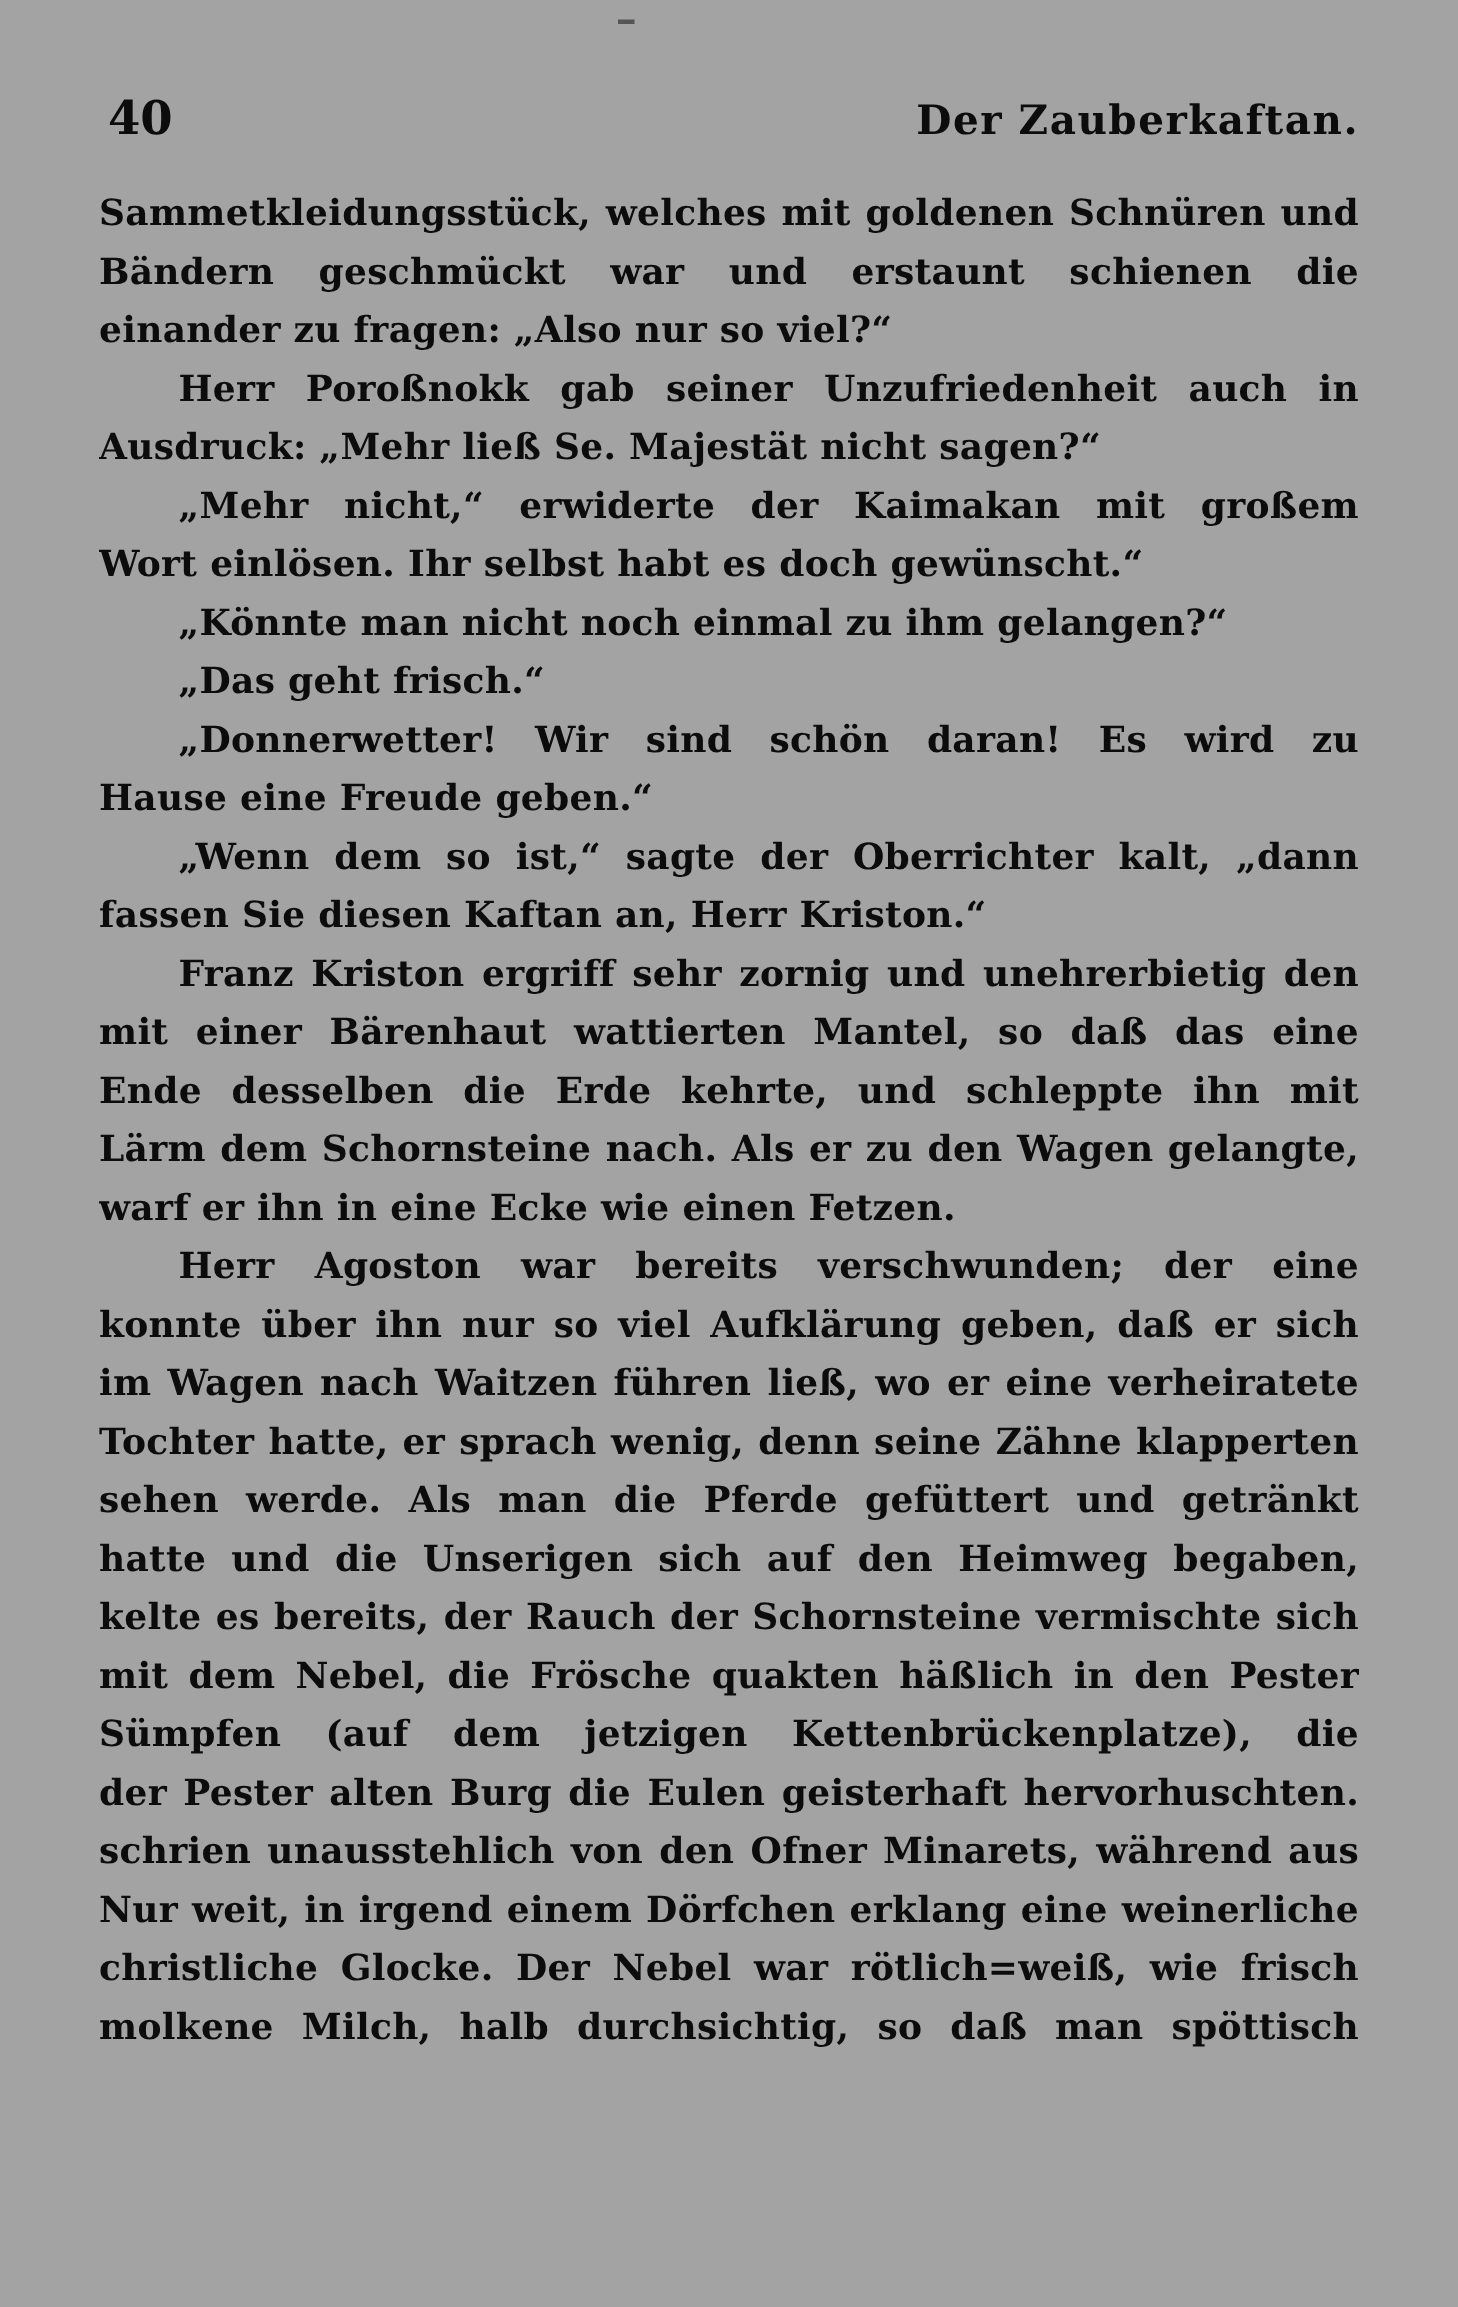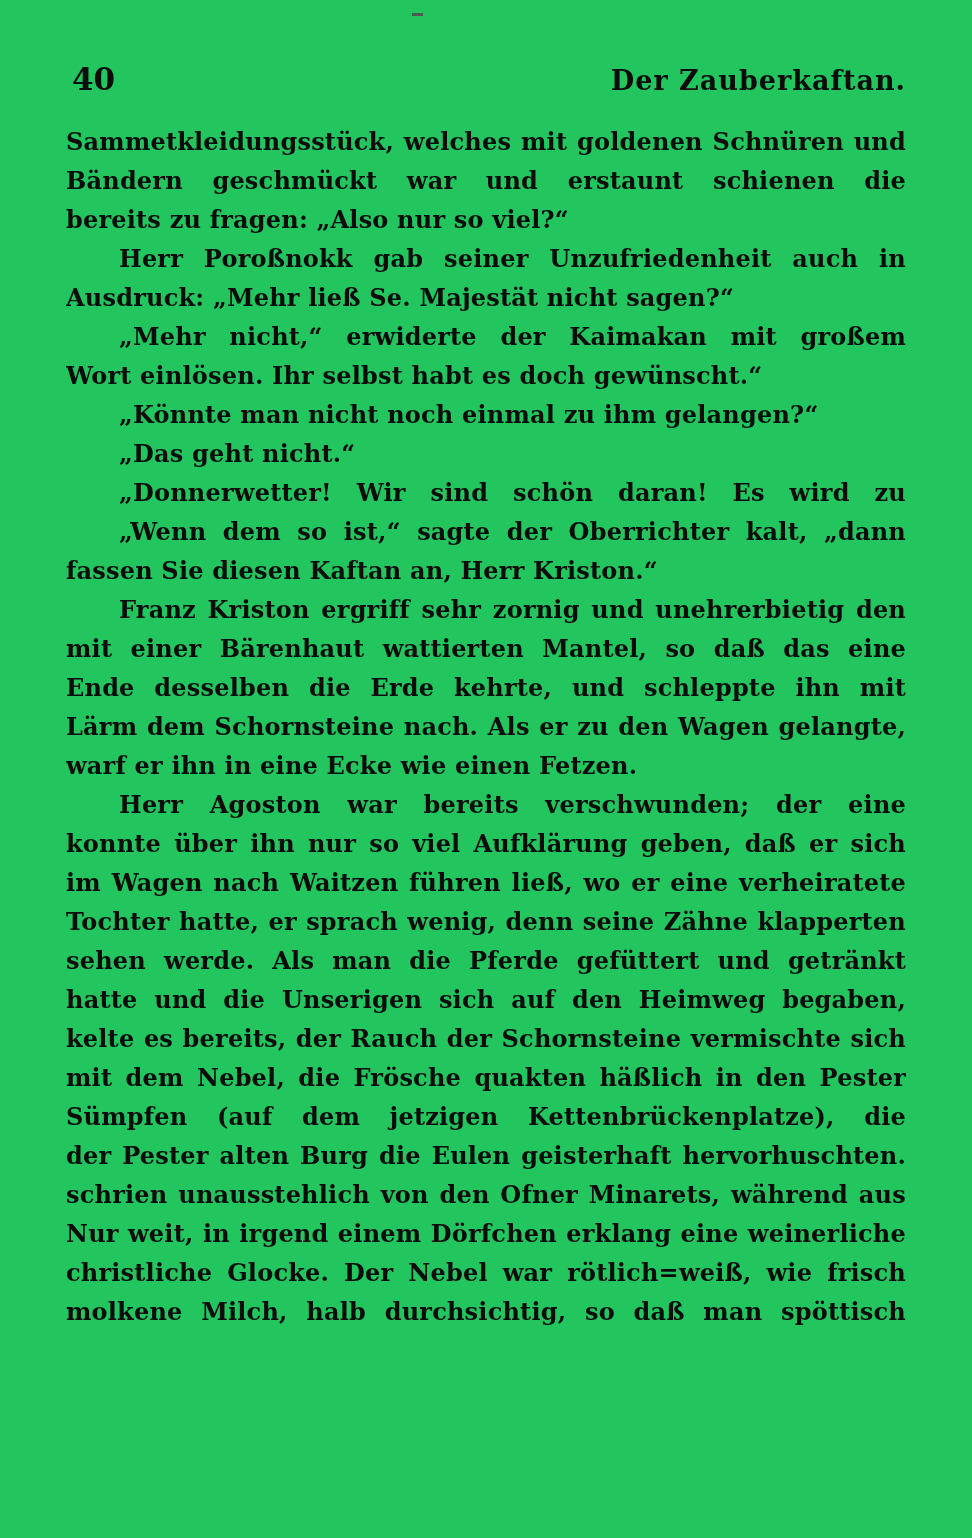--- a/index.html
+++ b/index.html
@@ -4,21 +4,21 @@
 <style>
   html, body {
     margin: 0;
     padding: 0;
     background: #ffffff;
   }
   .page {
     position: relative;
     width: 972px;
     height: 1538px;
-    background: #22c55e;
+    background: #a3a3a3;
     color: #0c0c0c;
     font-family: "DejaVu Serif", serif;
     font-weight: 700;
     overflow: hidden;
   }
   .artifact-dash {
     position: absolute;
     left: 412px;
     top: 13px;
     width: 11px;
@@ -82,38 +82,39 @@
 <div class="page">
   <div class="artifact-dash"></div>
   <div class="header">
     <span class="page-number">40</span>
     <div class="running-title">Der Zauberkaftan.</div>
   </div>
   <div class="text-block">
       <div class="para">
         <div class="line first">Sammetkleidungsstück, welches mit goldenen Schnüren und</div>
         <div class="line">Bändern geschmückt war und erstaunt schienen die Kecskeméter</div>
-        <div class="line last">bereits zu fragen: „Also nur so viel?“</div>
+        <div class="line last">einander zu fragen: „Also nur so viel?“</div>
       </div>
       <div class="para indent">
         <div class="line first">Herr Poroßnokk gab seiner Unzufriedenheit auch in Worten</div>
         <div class="line last">Ausdruck: „Mehr ließ Se. Majestät nicht sagen?“</div>
       </div>
       <div class="para indent">
         <div class="line first">„Mehr nicht,“ erwiderte der Kaimakan mit großem Phlegma.</div>
         <div class="line last">Wort einlösen.  Ihr selbst habt es doch gewünscht.“</div>
       </div>
       <div class="para indent">
         <div class="line first last">„Könnte man nicht noch einmal zu ihm gelangen?“</div>
       </div>
       <div class="para indent">
-        <div class="line first last">„Das geht nicht.“</div>
+        <div class="line first last">„Das geht frisch.“</div>
       </div>
       <div class="para indent">
         <div class="line first">„Donnerwetter!  Wir sind schön daran!  Es wird zu</div>
+        <div class="line last">Hause eine Freude geben.“</div>
       </div>
       <div class="para indent">
         <div class="line first">„Wenn dem so ist,“ sagte der Oberrichter kalt, „dann</div>
         <div class="line last">fassen Sie diesen Kaftan an, Herr Kriston.“</div>
       </div>
       <div class="para indent">
         <div class="line first">Franz Kriston ergriff sehr zornig und unehrerbietig den</div>
         <div class="line">mit einer Bärenhaut wattierten Mantel, so daß das eine</div>
         <div class="line">Ende desselben die Erde kehrte, und schleppte ihn mit großem</div>
         <div class="line">Lärm dem Schornsteine nach.  Als er zu den Wagen gelangte,</div>

